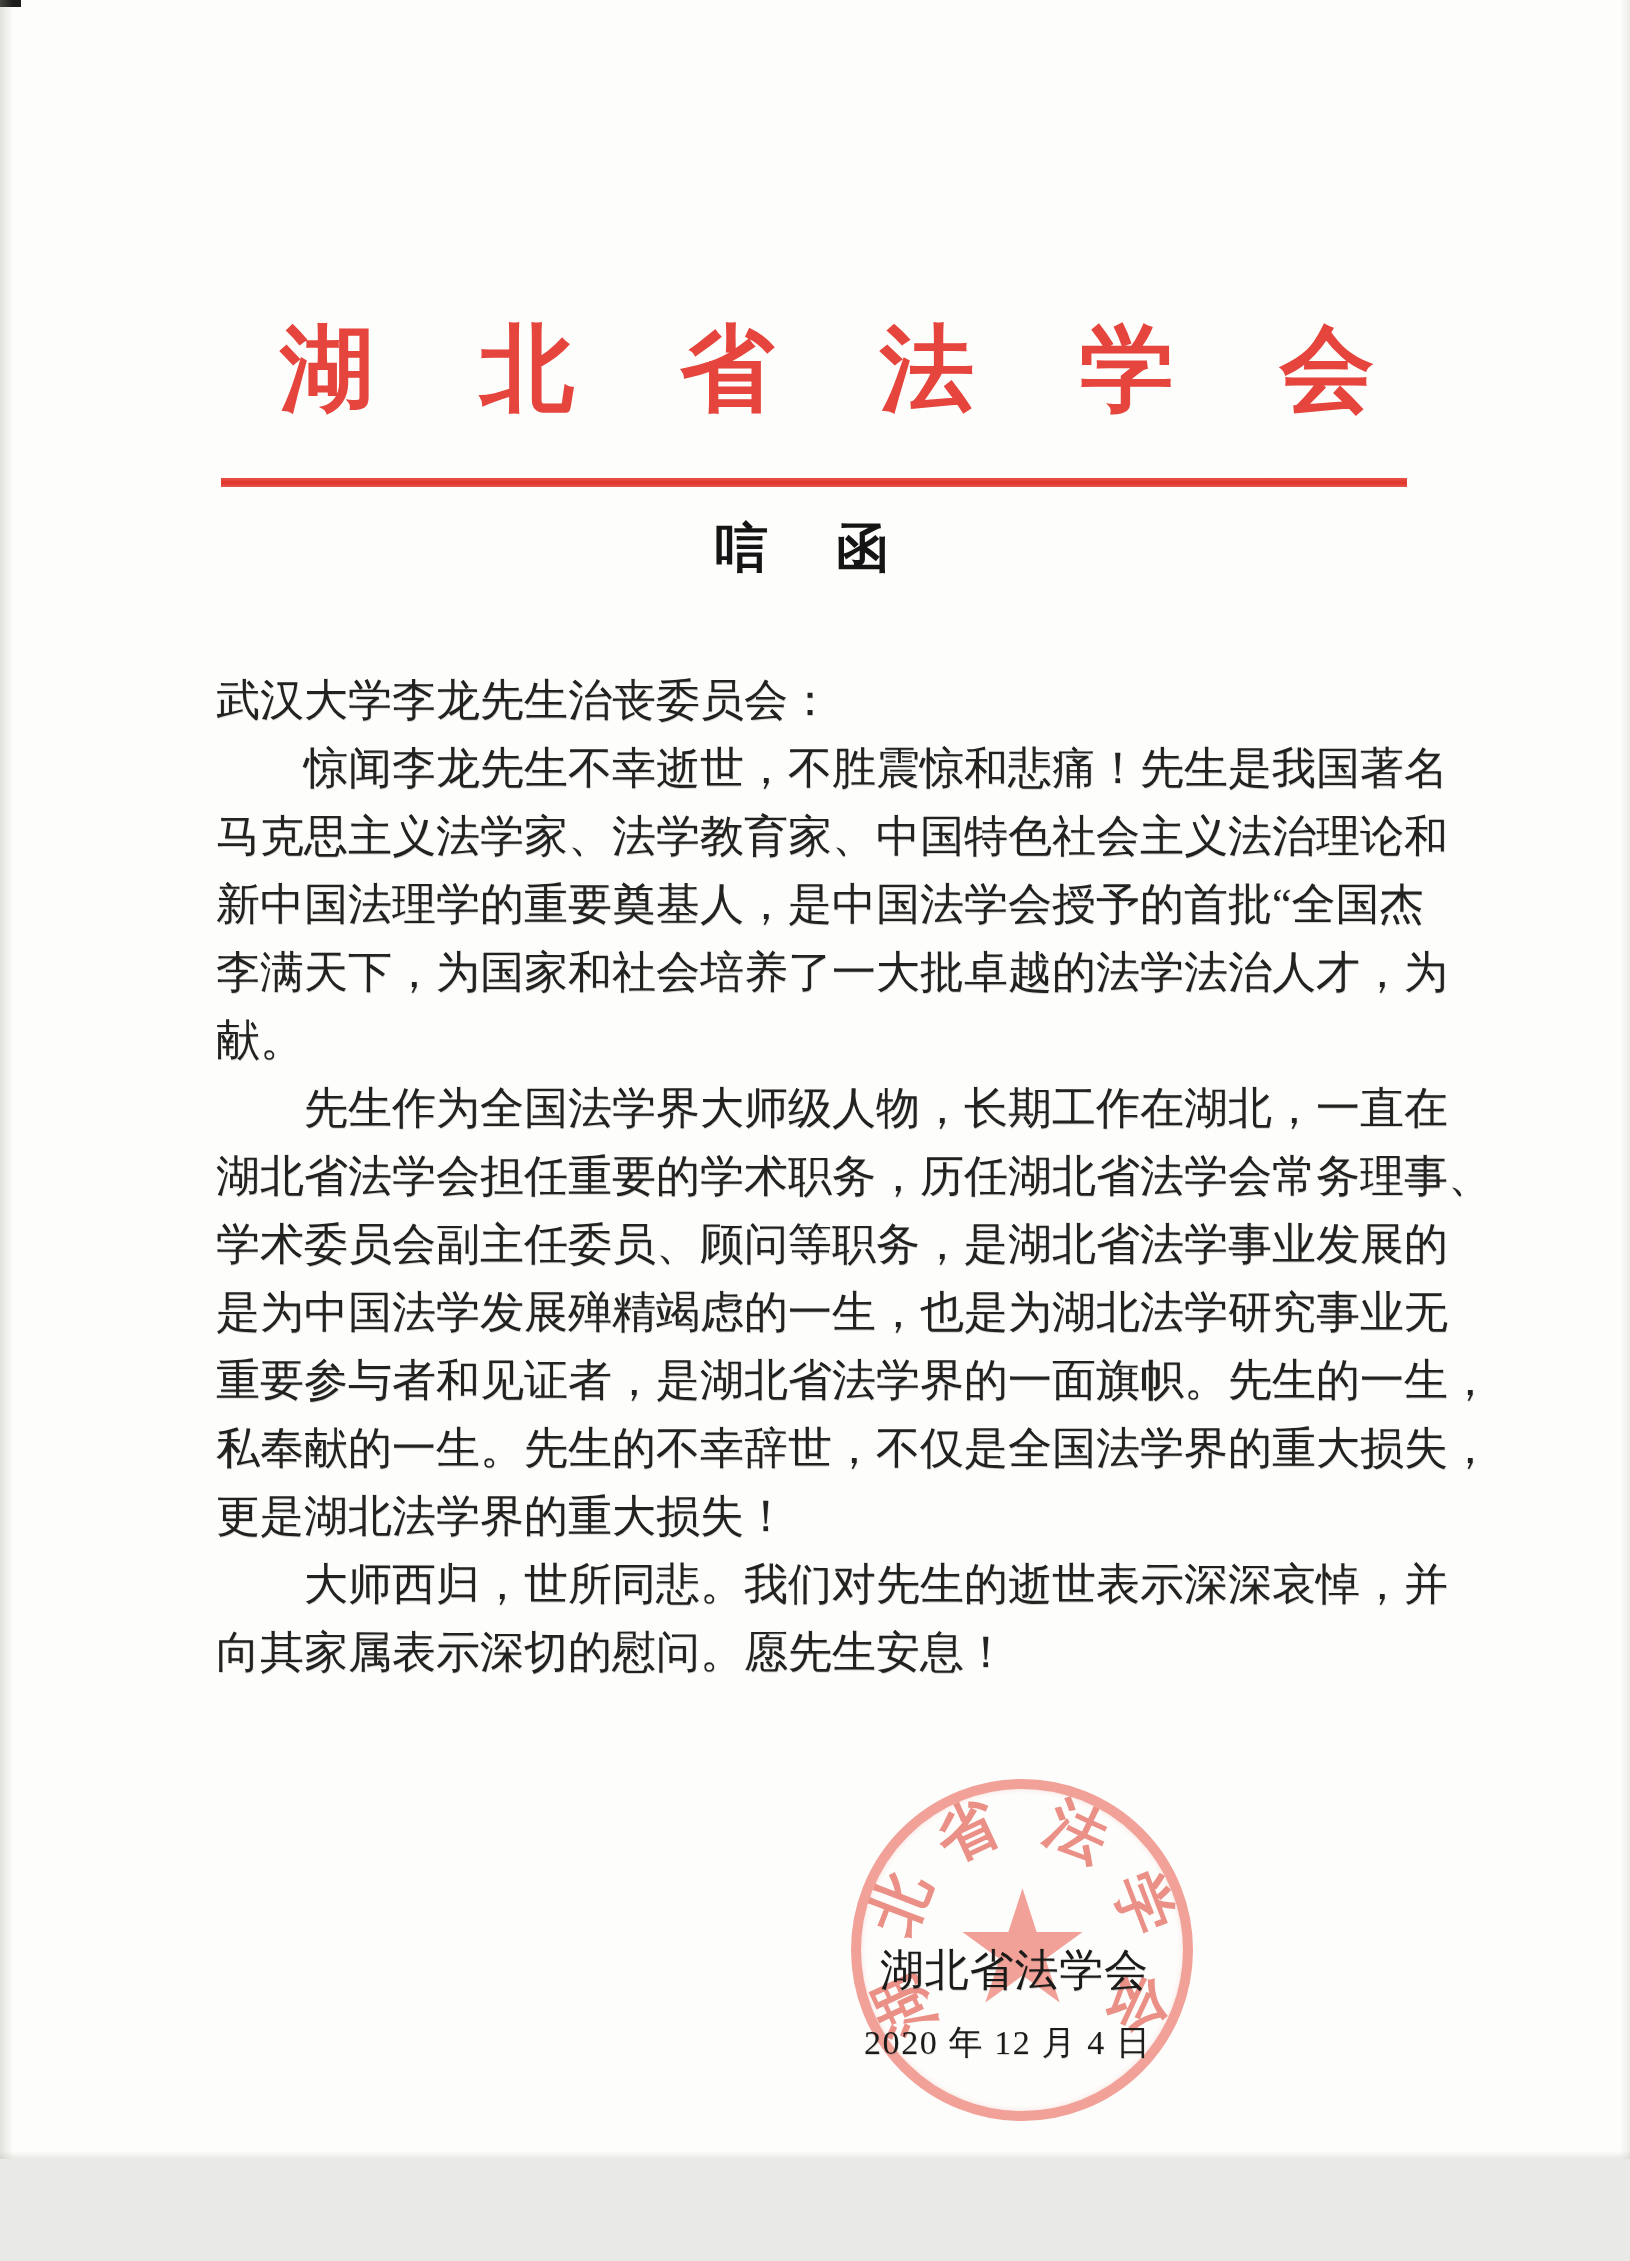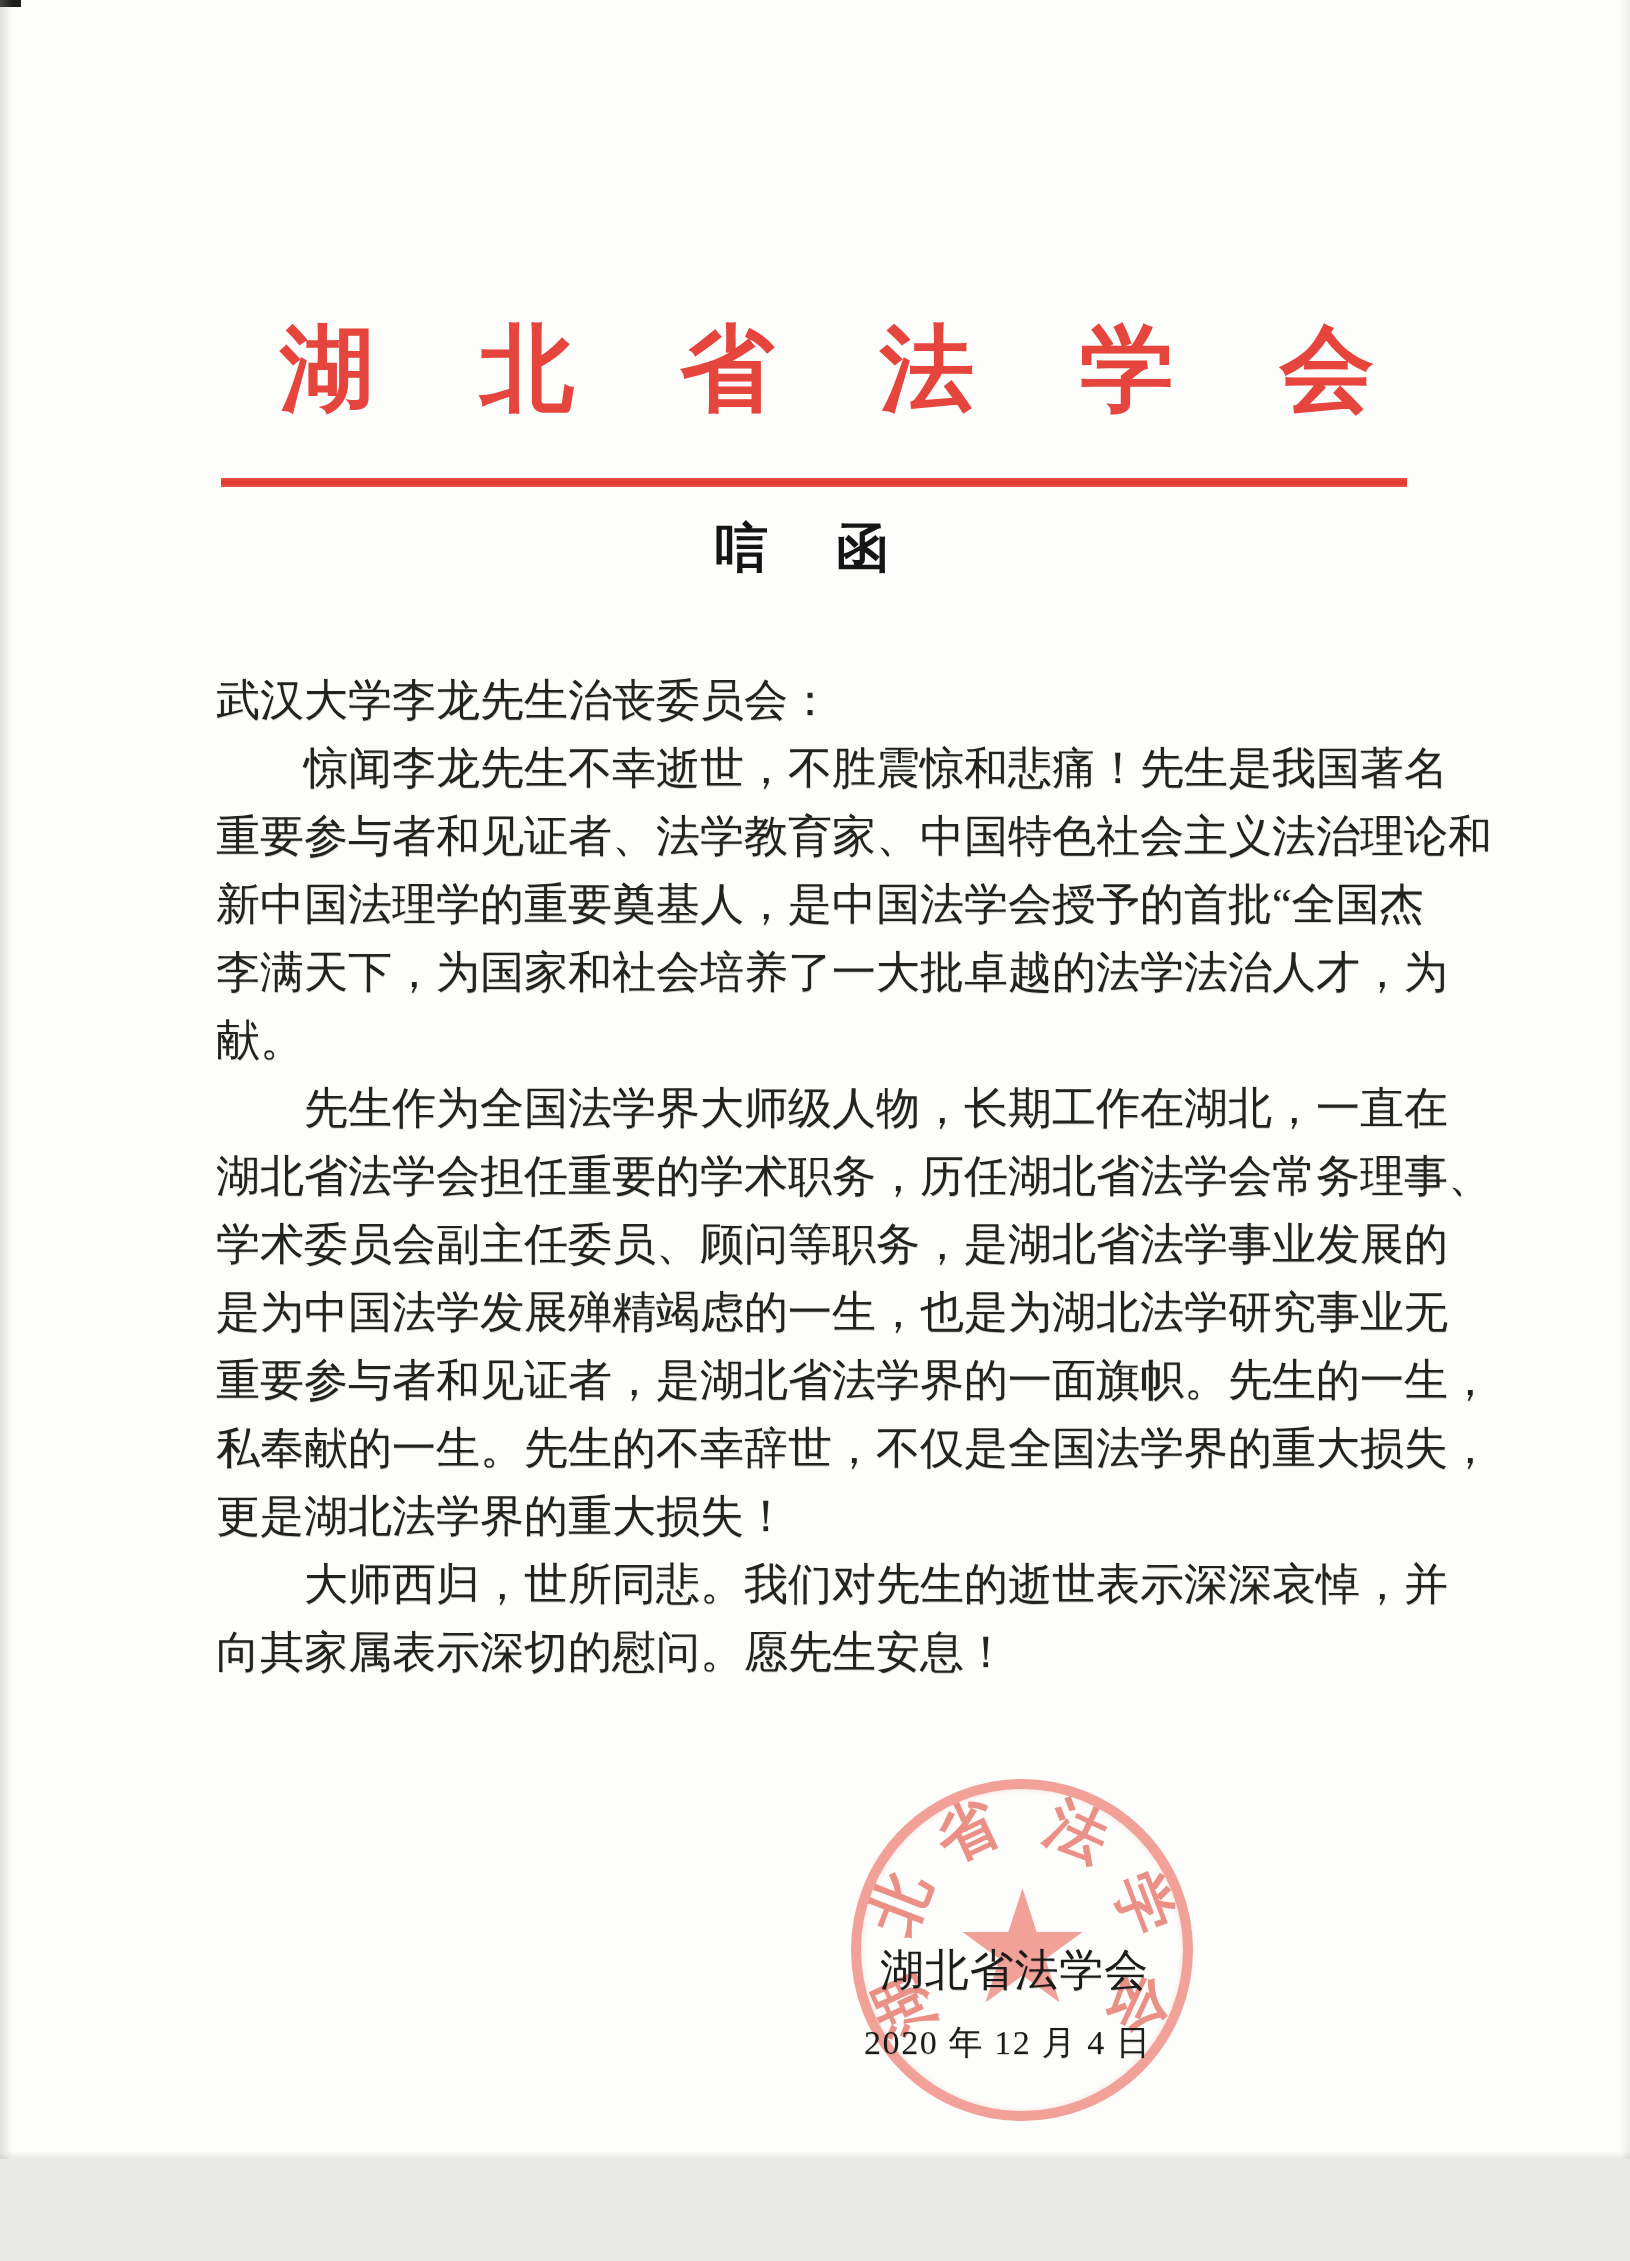--- a/index.html
+++ b/index.html
@@ -112,21 +112,21 @@
 
   <div class="org-name">湖北省法学会</div>
   <div class="divider"></div>
 
   <div class="letter-title">唁函</div>
 
   <div class="body-block">
 
   <div class="body-line">武汉大学李龙先生治丧委员会：</div>
       <div class="body-line">　　惊闻李龙先生不幸逝世，不胜震惊和悲痛！先生是我国著名</div>
-      <div class="body-line">重要参与者和见证者、法学教育家、中国特色社会主义法治理论和</div>
+      <div class="body-line">马克思主义法学家、法学教育家、中国特色社会主义法治理论和</div>
       <div class="body-line">新中国法理学的重要奠基人，是中国法学会授予的首批“全国杰</div>
       <div class="body-line">李满天下，为国家和社会培养了一大批卓越的法学法治人才，为</div>
       <div class="body-line">献。</div>
       <div class="body-line">　　先生作为全国法学界大师级人物，长期工作在湖北，一直在</div>
       <div class="body-line">湖北省法学会担任重要的学术职务，历任湖北省法学会常务理事、</div>
       <div class="body-line">学术委员会副主任委员、顾问等职务，是湖北省法学事业发展的</div>
       <div class="body-line">是为中国法学发展殚精竭虑的一生，也是为湖北法学研究事业无</div>
       <div class="body-line">重要参与者和见证者，是湖北省法学界的一面旗帜。先生的一生，</div>
       <div class="body-line">私奉献的一生。先生的不幸辞世，不仅是全国法学界的重大损失，</div>
       <div class="body-line">更是湖北法学界的重大损失！</div>

